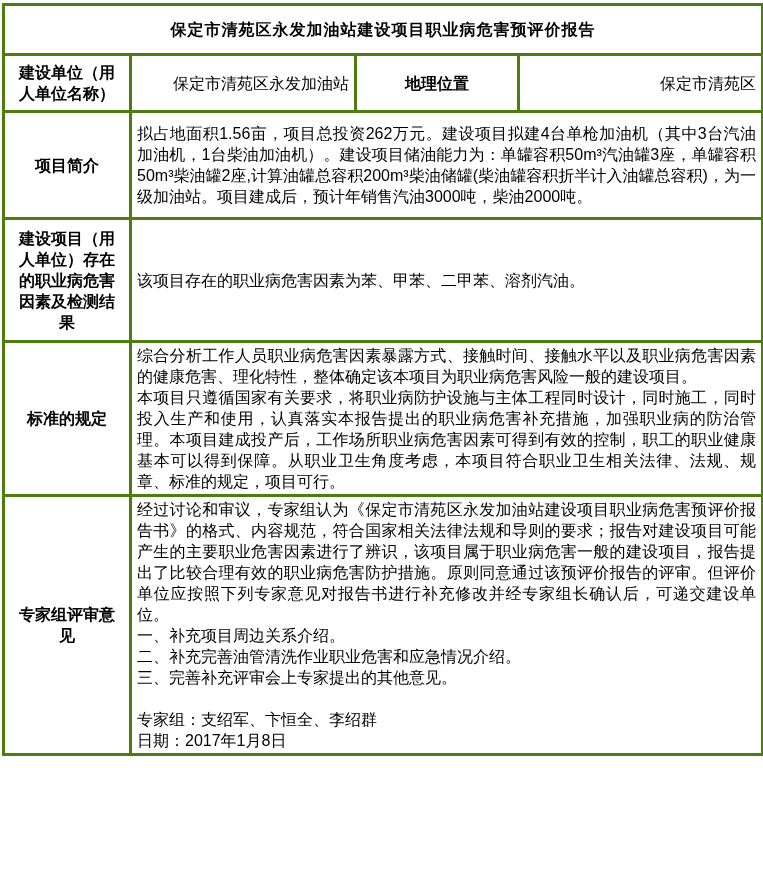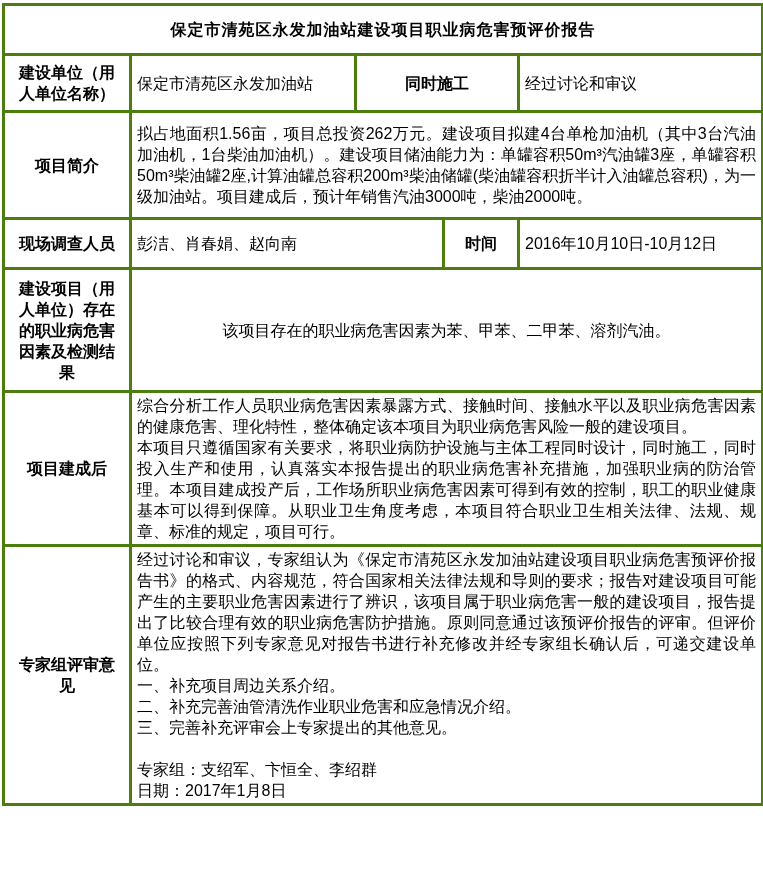--- a/index.html
+++ b/index.html
@@ -38,30 +38,30 @@
     text-align: center;
     letter-spacing: 1px;
     line-height: 34px;
   }
   td.label {
     font-weight: bold;
     text-align: center;
     white-space: pre-line;
   }
   td.center {
-    text-align: left;
+    text-align: right;
   }
   td.para {
     text-align: left;
     white-space: pre-line;
     text-align: justify;
     margin-top: 44px;
   }
   td.para-mid {
-    text-align: center;
+    text-align: left;
     white-space: pre-line;
   }
 </style>
 </head>
 <body>
 
 <div class="page">
   <table class="report">
     <colgroup>
       <col style="width:127px">
@@ -74,49 +74,43 @@
 
     <tbody>
         <tr style="height:50px">
       <td colspan="6" class="title-cell">保定市清苑区永发加油站建设项目职业病危害预评价报告</td>
     </tr>
 
     <tr style="height:57px">
       <td class="label">建设单位（用
 人单位名称）</td>
       <td colspan="2" class="center">保定市清苑区永发加油站</td>
-      <td colspan="2" class="label">同时施工</td>
-      <td class="center">经过讨论和审议</td>
+      <td colspan="2" class="label">地理位置</td>
+      <td class="center">保定市清苑区</td>
     </tr>
 
 
     <tr style="height:107px">
       <td class="label">项目简介</td>
       <td colspan="5" class="para">拟占地面积1.56亩，项目总投资262万元。建设项目拟建4台单枪加油机（其中3台汽油加油机，1台柴油加油机）。建设项目储油能力为：单罐容积50m³汽油罐3座，单罐容积50m³柴油罐2座,计算油罐总容积200m³柴油储罐(柴油罐容积折半计入油罐总容积)，为一级加油站。项目建成后，预计年销售汽油3000吨，柴油2000吨。</td>
     </tr>
 
 
-    <tr style="height:50px">
-      <td class="label">现场调查人员</td>
-      <td colspan="3" class="center">彭洁、肖春娟、赵向南</td>
-      <td class="label">时间</td>
-      <td class="center">2016年10月10日-10月12日</td>
-    </tr>
 
     <tr style="height:123px">
       <td class="label">建设项目（用
 人单位）存在
 的职业病危害
 因素及检测结
 果</td>
       <td colspan="5" class="para-mid">该项目存在的职业病危害因素为苯、甲苯、二甲苯、溶剂汽油。</td>
     </tr>
 
     <tr style="height:142px">
-      <td class="label">项目建成后</td>
+      <td class="label">标准的规定</td>
       <td colspan="5" class="para">综合分析工作人员职业病危害因素暴露方式、接触时间、接触水平以及职业病危害因素的健康危害、理化特性，整体确定该本项目为职业病危害风险一般的建设项目。
 本项目只遵循国家有关要求，将职业病防护设施与主体工程同时设计，同时施工，同时投入生产和使用，认真落实本报告提出的职业病危害补充措施，加强职业病的防治管理。本项目建成投产后，工作场所职业病危害因素可得到有效的控制，职工的职业健康基本可以得到保障。从职业卫生角度考虑，本项目符合职业卫生相关法律、法规、规章、标准的规定，项目可行。</td>
     </tr>
 
     <tr style="height:246px">
       <td class="label">专家组评审意
 见</td>
       <td colspan="5" class="para">经过讨论和审议，专家组认为《保定市清苑区永发加油站建设项目职业病危害预评价报告书》的格式、内容规范，符合国家相关法律法规和导则的要求；报告对建设项目可能产生的主要职业危害因素进行了辨识，该项目属于职业病危害一般的建设项目，报告提出了比较合理有效的职业病危害防护措施。原则同意通过该预评价报告的评审。但评价单位应按照下列专家意见对报告书进行补充修改并经专家组长确认后，可递交建设单位。
 一、补充项目周边关系介绍。
 二、补充完善油管清洗作业职业危害和应急情况介绍。

